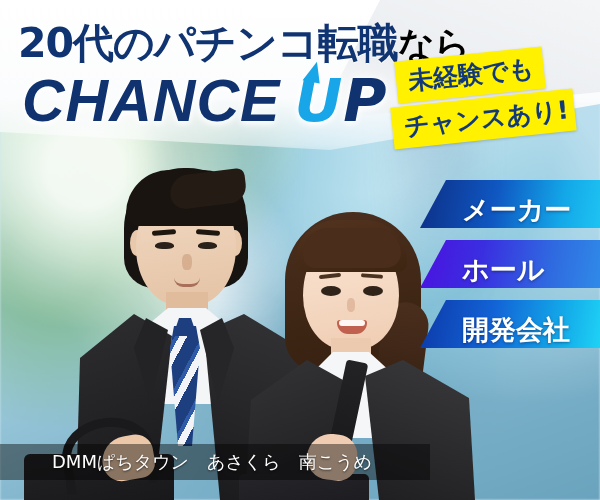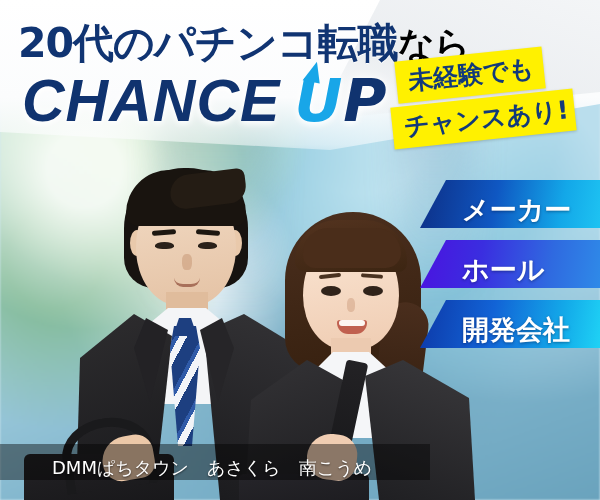--- a/index.html
+++ b/index.html
@@ -174,21 +174,21 @@
   .cat.c1{background:linear-gradient(100deg,#0d2f86 0%,#0f57c2 42%,#13a7e8 78%,#1ec3f2 100%);}
   .cat.c2{background:linear-gradient(100deg,#4b12e0 0%,#3a2ee0 34%,#2f6ae0 72%,#2f8ae8 100%);}
   .cat.c3{background:linear-gradient(100deg,#0c2d80 0%,#0f57c4 40%,#13a2e4 80%,#1fc4f2 100%);}
   .cat.c4{background:linear-gradient(100deg,#5a10e6 0%,#5b2ae6 36%,#6a5ae8 70%,#7e86ee 100%);}
   .cat.c5{background:linear-gradient(100deg,#0d39a8 0%,#1263d6 40%,#13aae9 78%,#1fd2f5 100%);}
 
   
   .credit{
     position:absolute;left:0;bottom:20px;width:430px;height:36px;
     background:rgba(0,0,0,.42);
-    display:flex;align-items:flex-end;
+    display:flex;align-items:center;
   }
   .credit span{
     color:#ffffff;font-size:18px;
     margin-left:52px;white-space:nowrap;
     font-family:"DejaVu Sans","Liberation Sans",sans-serif;
     text-shadow:0 1px 2px rgba(0,0,0,.6);
   }
 </style>
 </head>
 <body>

